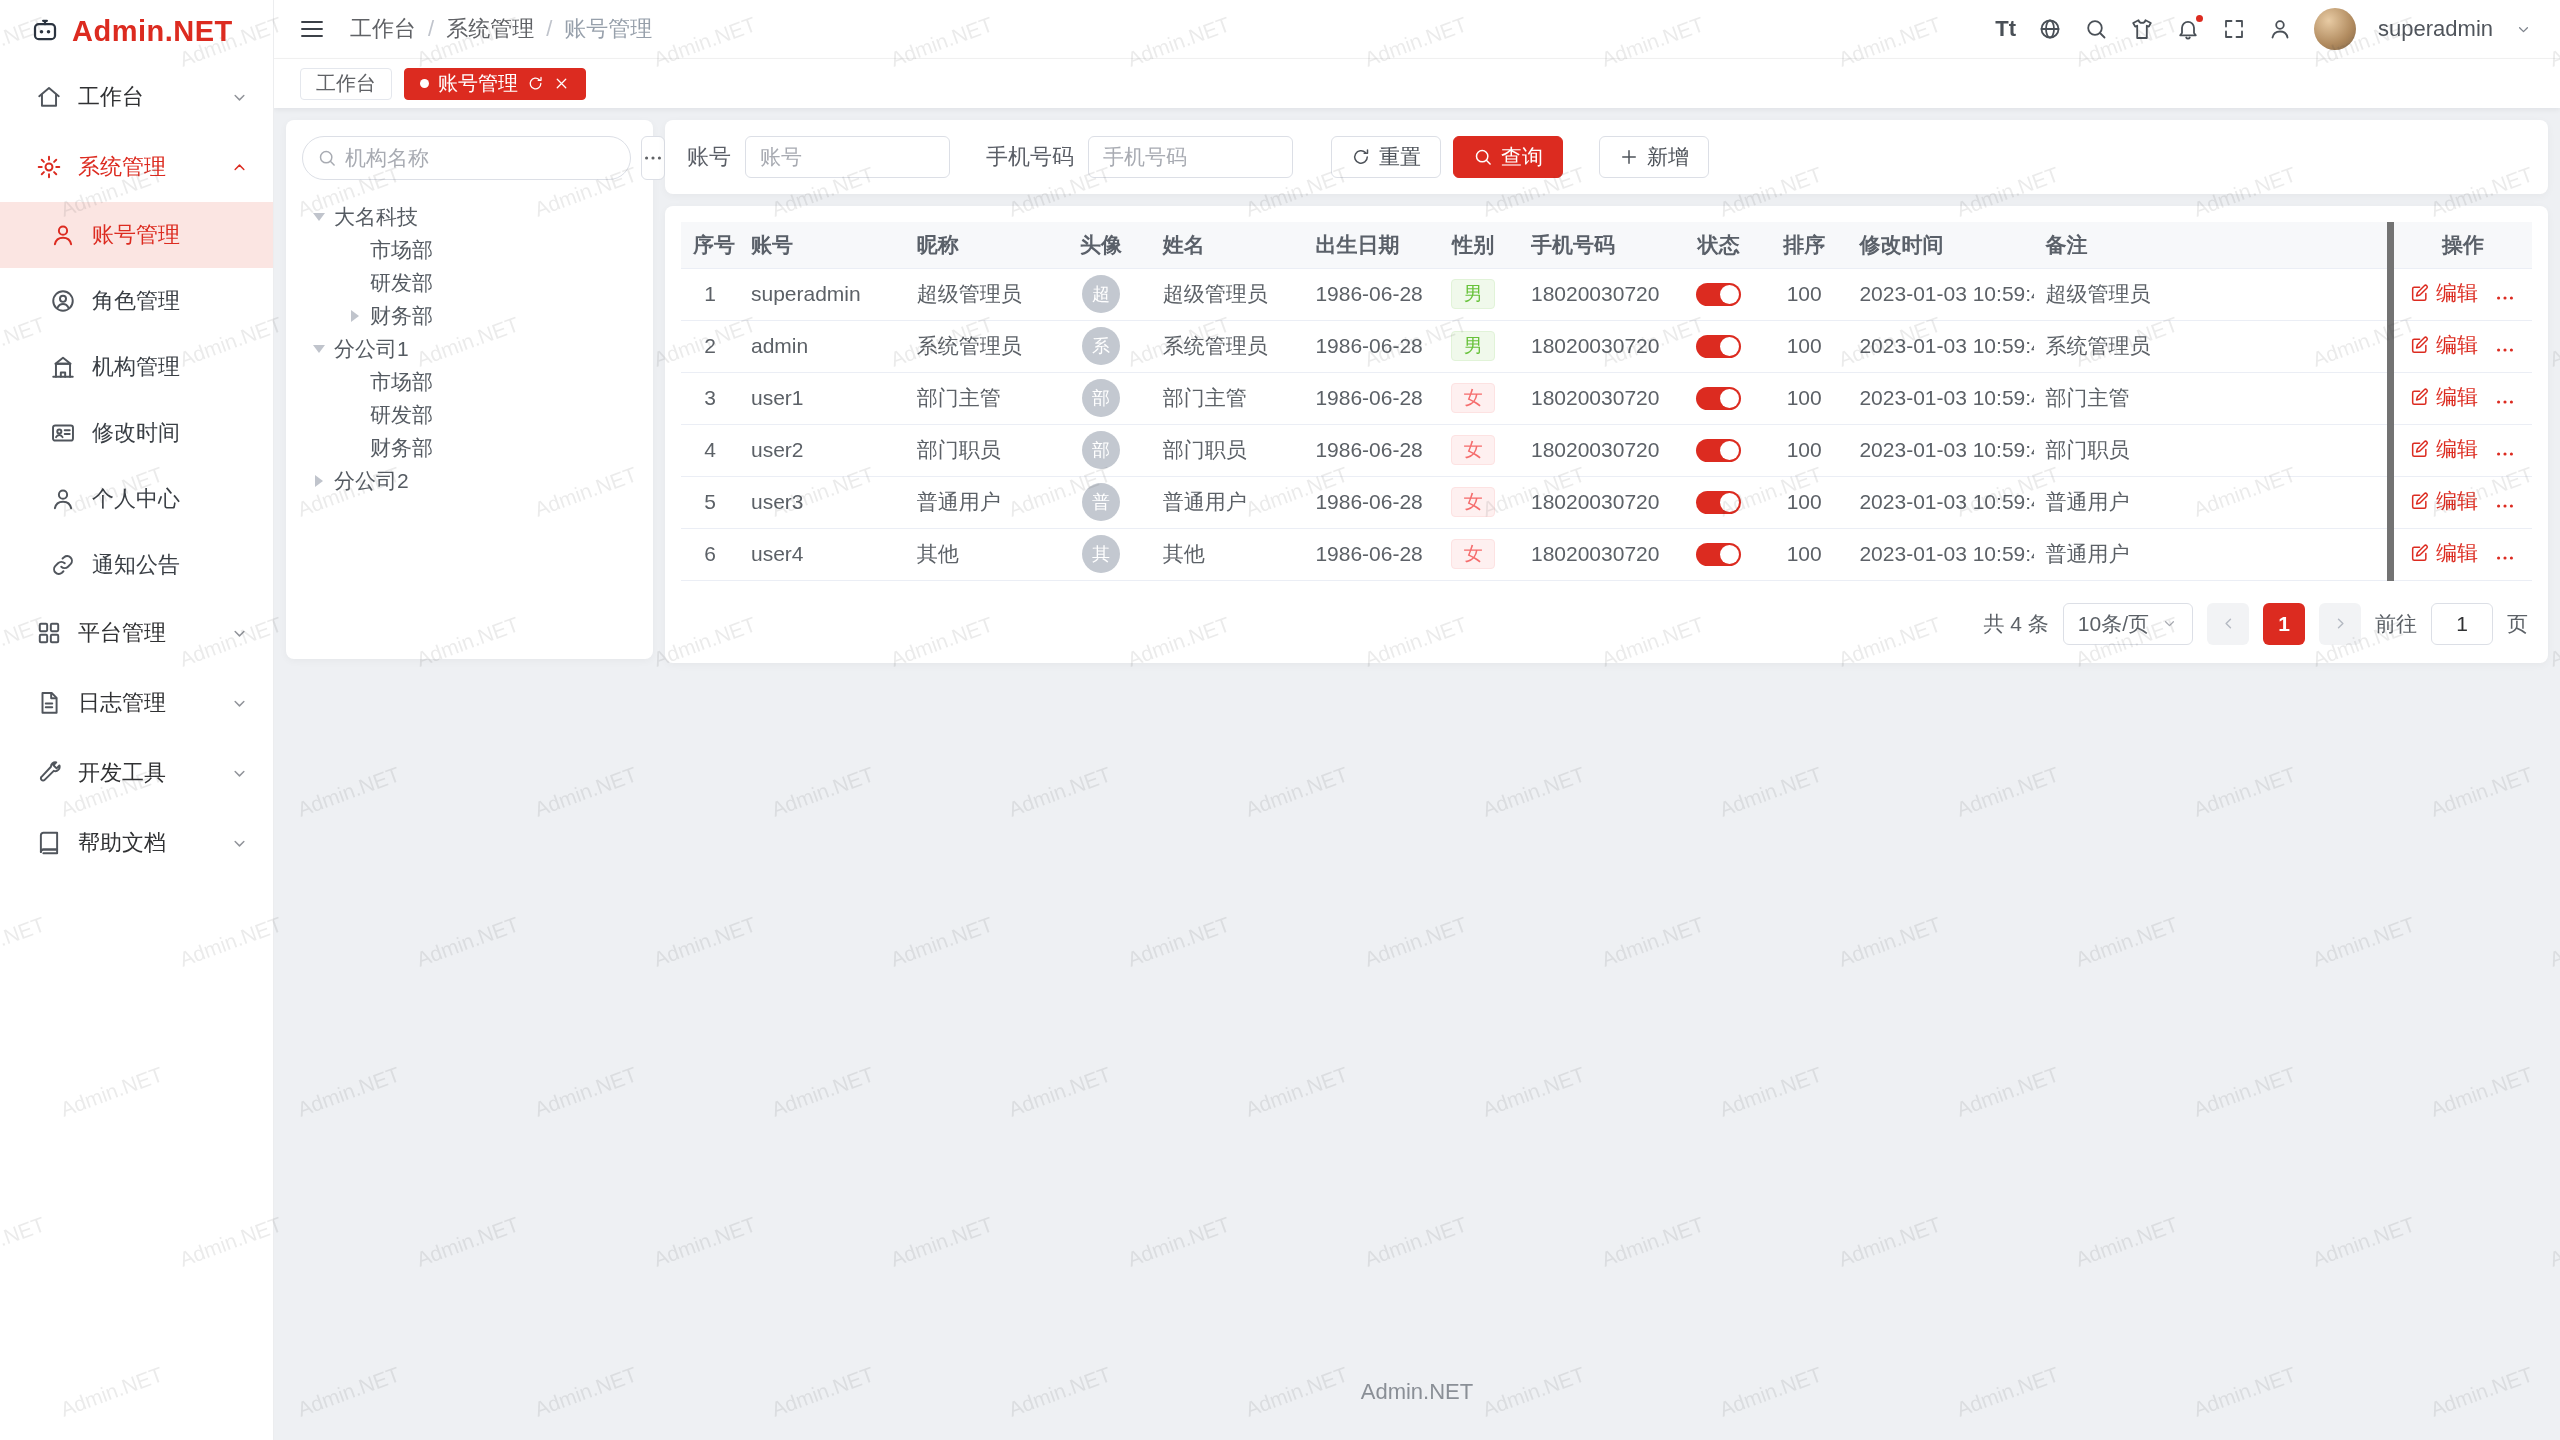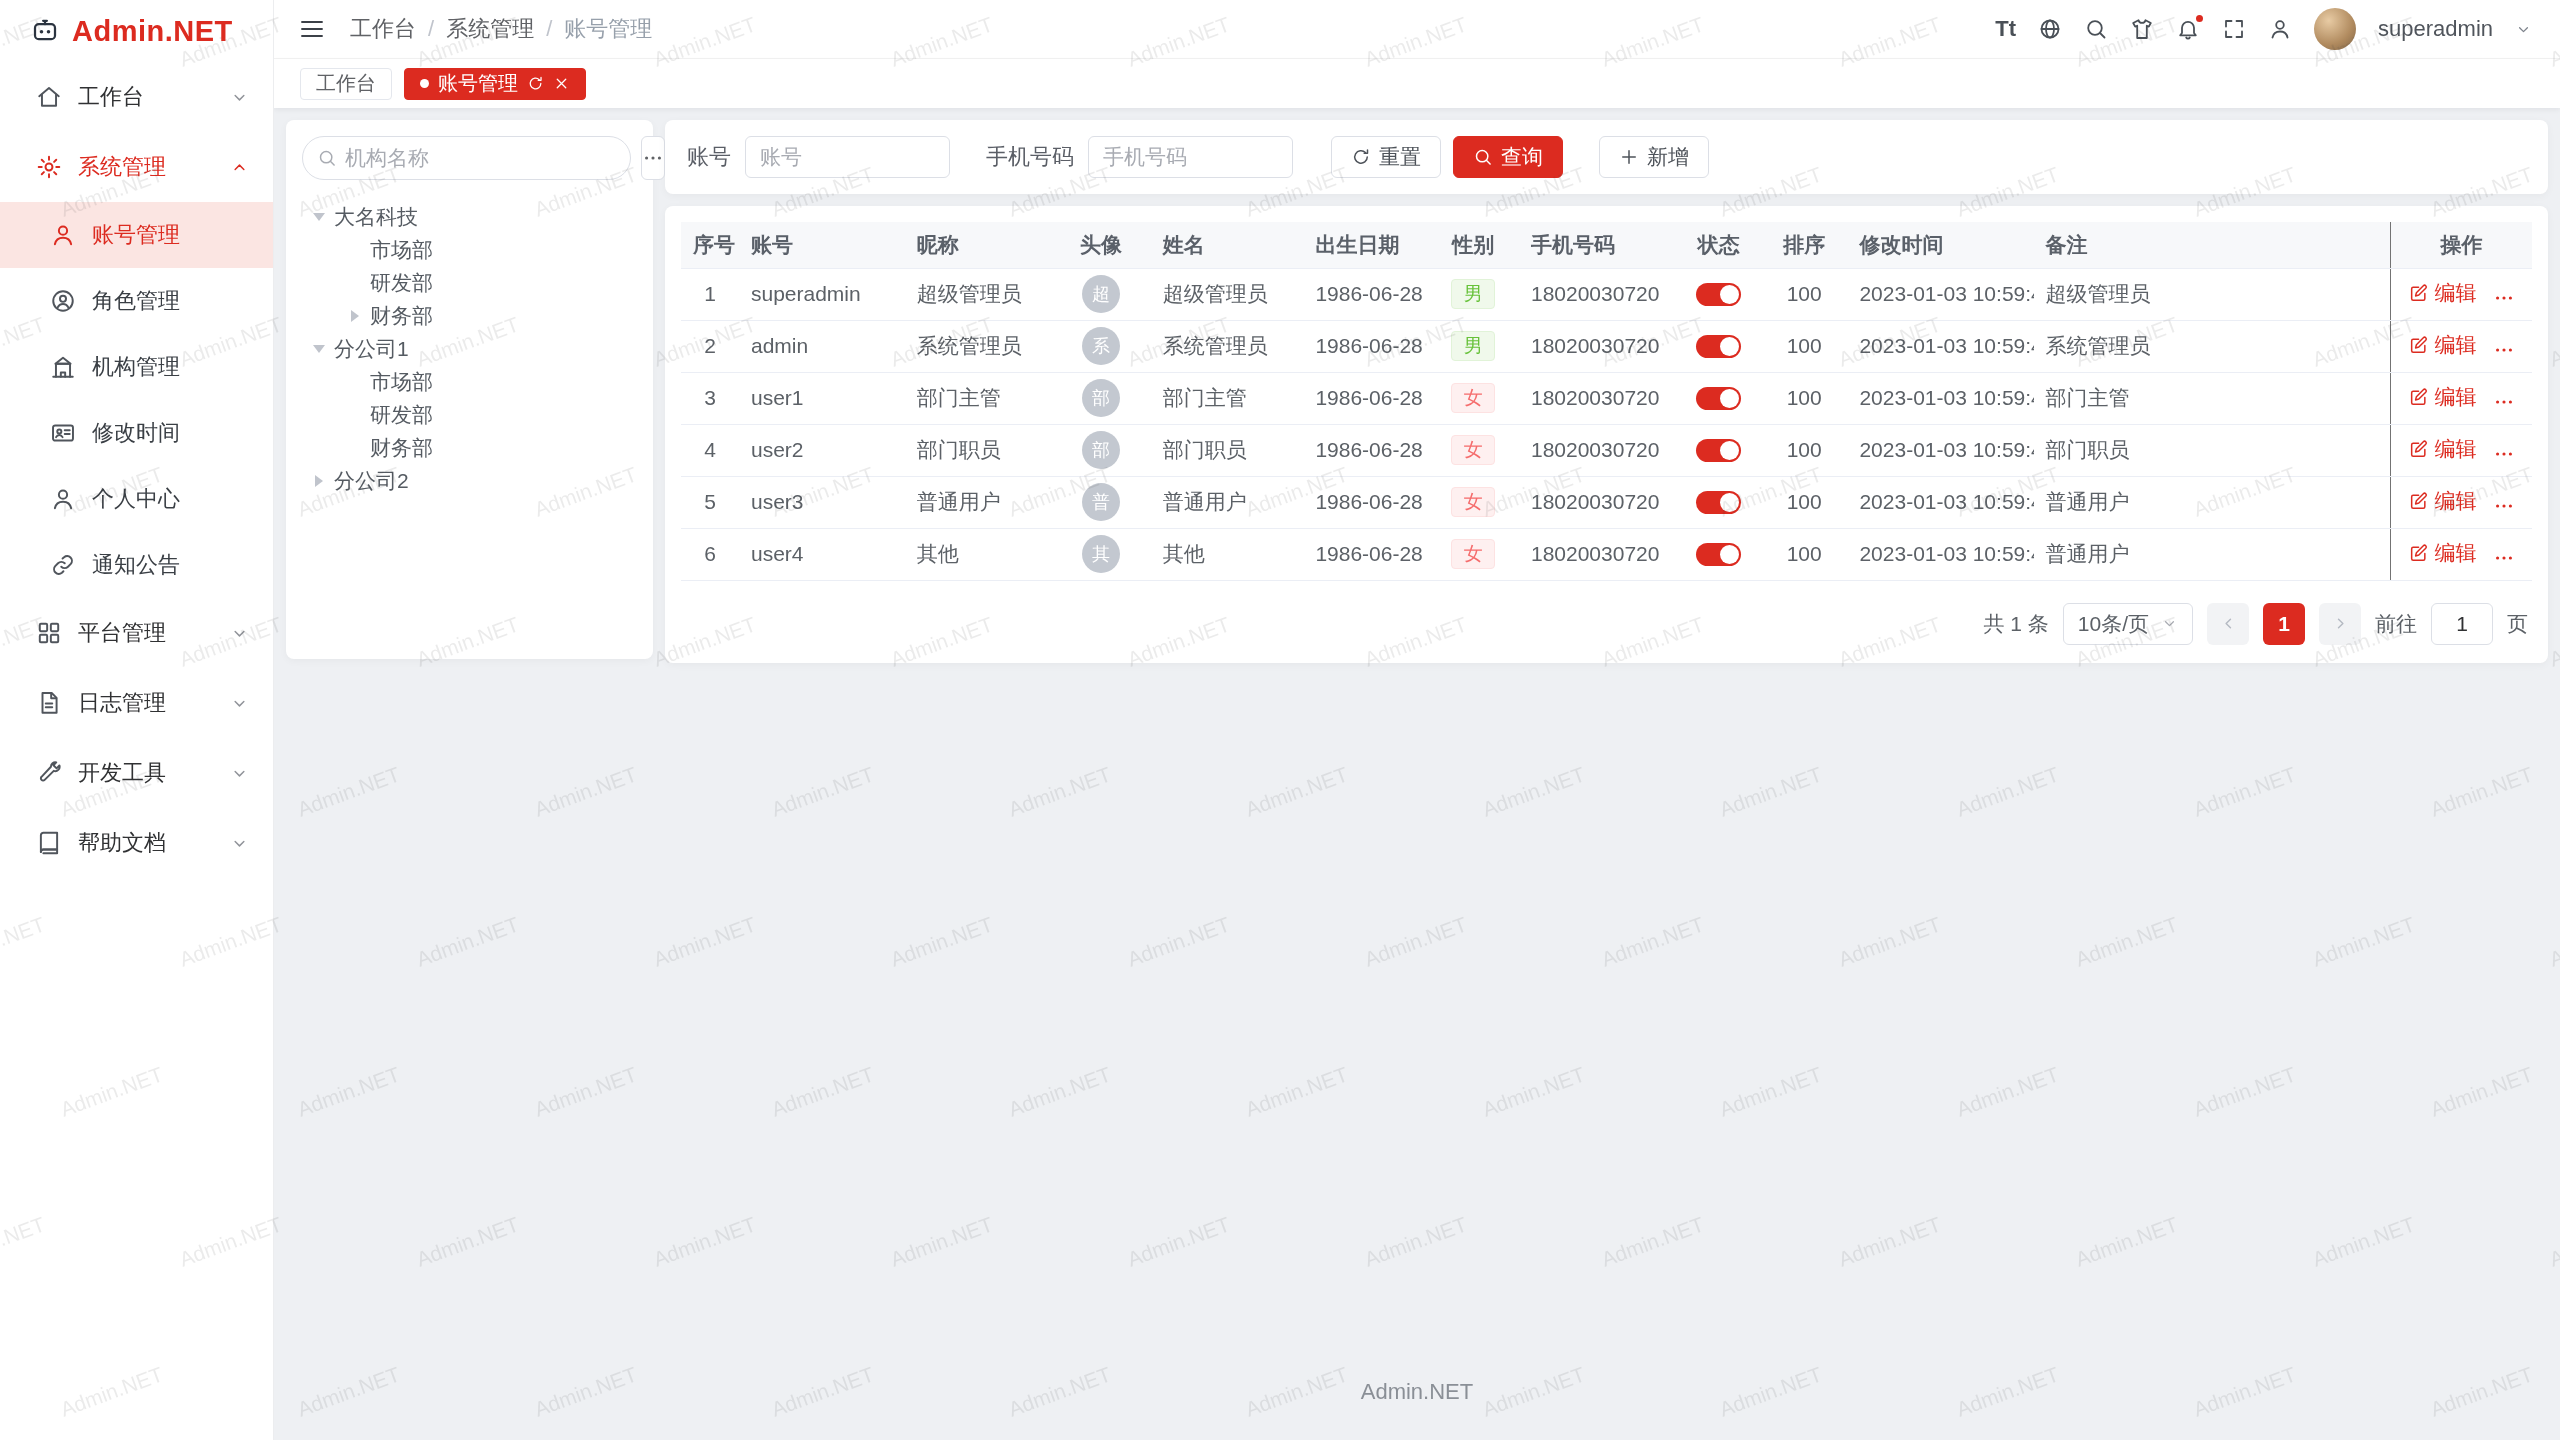--- a/index.html
+++ b/index.html
@@ -97,21 +97,21 @@
   .btn.ml { margin-left:26px; }
   .btn.ml2 { margin-left:24px; }
 
   .table-card { padding:16px 16px 10px; }
   table { width:100%; border-collapse:collapse; table-layout:fixed; }
   th { height:46px; background:#f7f8fa; font-size:21px; font-weight:bold; color:#5a6069;
        text-align:left; padding:0 12px; border-bottom:1px solid #ebeef5; overflow:hidden; white-space:nowrap; }
   td { height:52px; font-size:21px; color:#5c6167; text-align:left; padding:0 12px;
        border-bottom:1px solid #ebeef5; overflow:hidden; white-space:nowrap; }
   th.center, td.center { text-align:center; }
-  th.op-col, td.op-col { border-left:1px solid #737373; }
+  th.op-col, td.op-col { border-left:7px solid #737373; }
   .tb-avatar { width:38px; height:38px; border-radius:50%; background:#c3c8d0; color:#fff;
                display:inline-flex; align-items:center; justify-content:center; font-size:18px; }
   .g-tag { display:inline-block; min-width:44px; padding:3px 8px; border-radius:4px; font-size:19px; line-height:1.2; }
   .g-tag.male { color:var(--success-text,#67c23a); background:var(--success-bg,#f0f9eb); border:1px solid #e1f3d8; }
   .g-tag.female { color:var(--danger-text,#f56c6c); background:var(--danger-bg,#fef0f0); border:1px solid #fde2e2; }
   .switch { width:45px; height:23px; border-radius:12px; background:var(--primary,#dc2b20);
             display:inline-block; position:relative; cursor:pointer; vertical-align:middle; }
   .switch::after { content:''; position:absolute; top:2px; right:2px; width:19px; height:19px;
                    border-radius:50%; background:#fff; }
   .link-edit { color:var(--primary,#dc2b20); display:inline-flex; align-items:center; gap:6px;
@@ -661,21 +661,21 @@
                         <svg viewBox="0 0 24 24">
                           <circle cx="5" cy="12" r="1.7" fill="currentColor" stroke="none"></circle>
                           <circle cx="12" cy="12" r="1.7" fill="currentColor" stroke="none"></circle>
                           <circle cx="19" cy="12" r="1.7" fill="currentColor" stroke="none"></circle>
                         </svg>
                       </span></td>
                   </tr>
                 </tbody>
             </table>
             <div class="pagination">
-              <span>共 1 条</span>
+              <span>共 4 条</span>
               <div class="pg-select">
                 <span>10条/页</span>
                 <span class="icon">
                   <svg viewBox="0 0 24 24">
                       <path d="M6.5 9.5 12 15l5.5-5.5"></path>
                     </svg>
                 </span>
               </div>
               <span class="pg-btn icon">
                 <svg viewBox="0 0 24 24">

